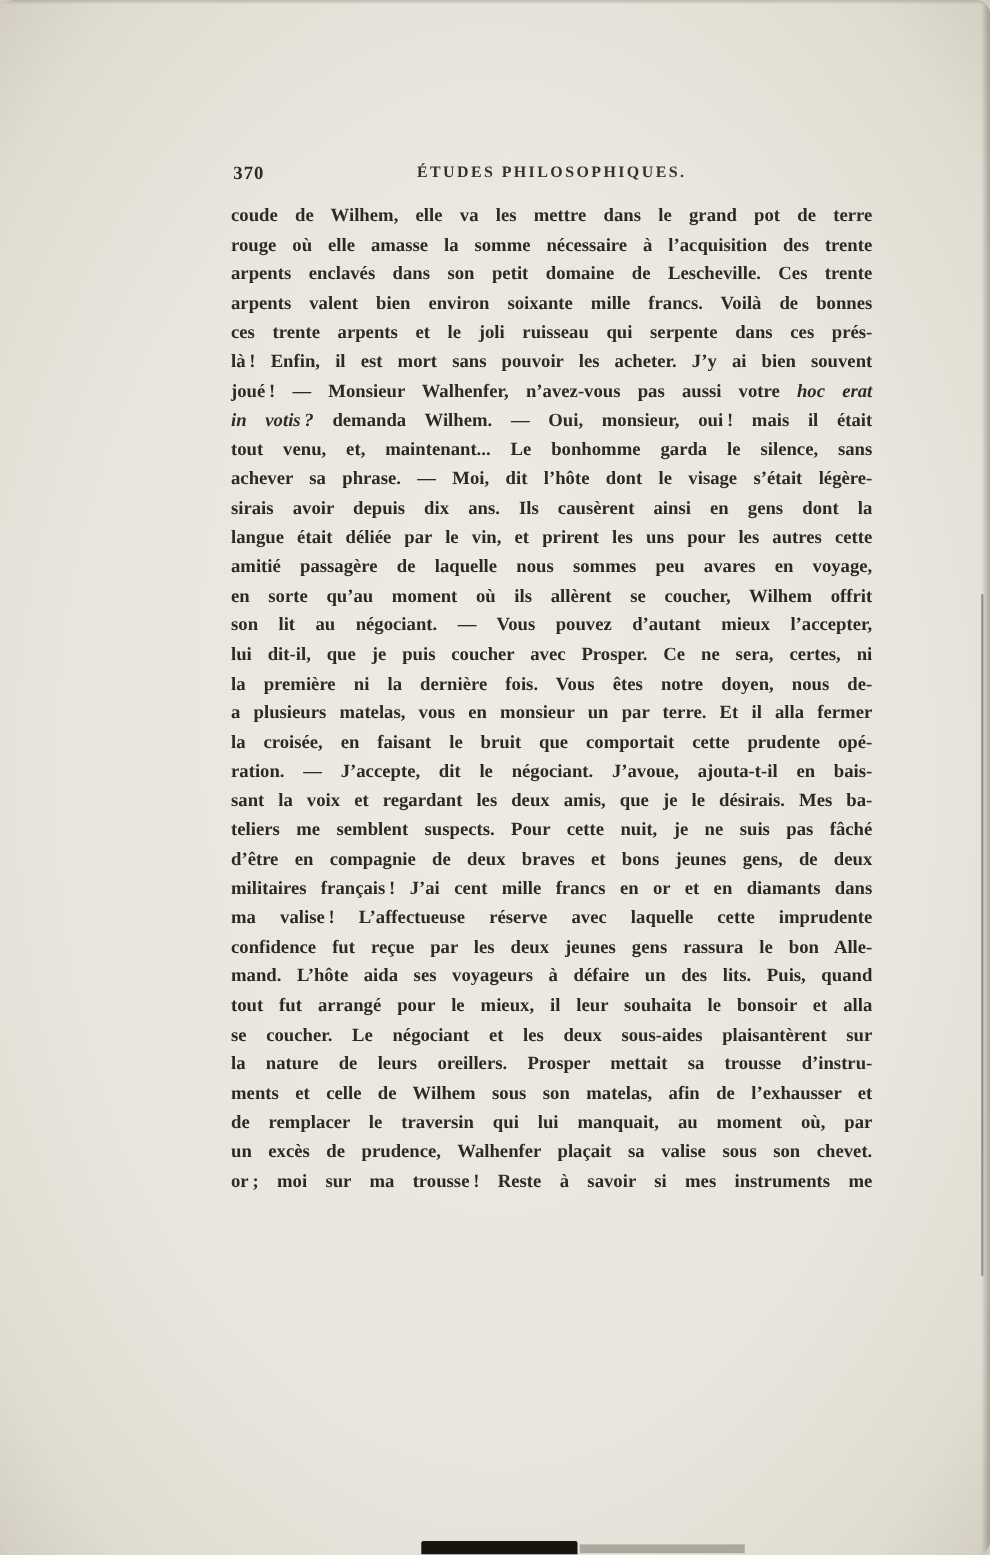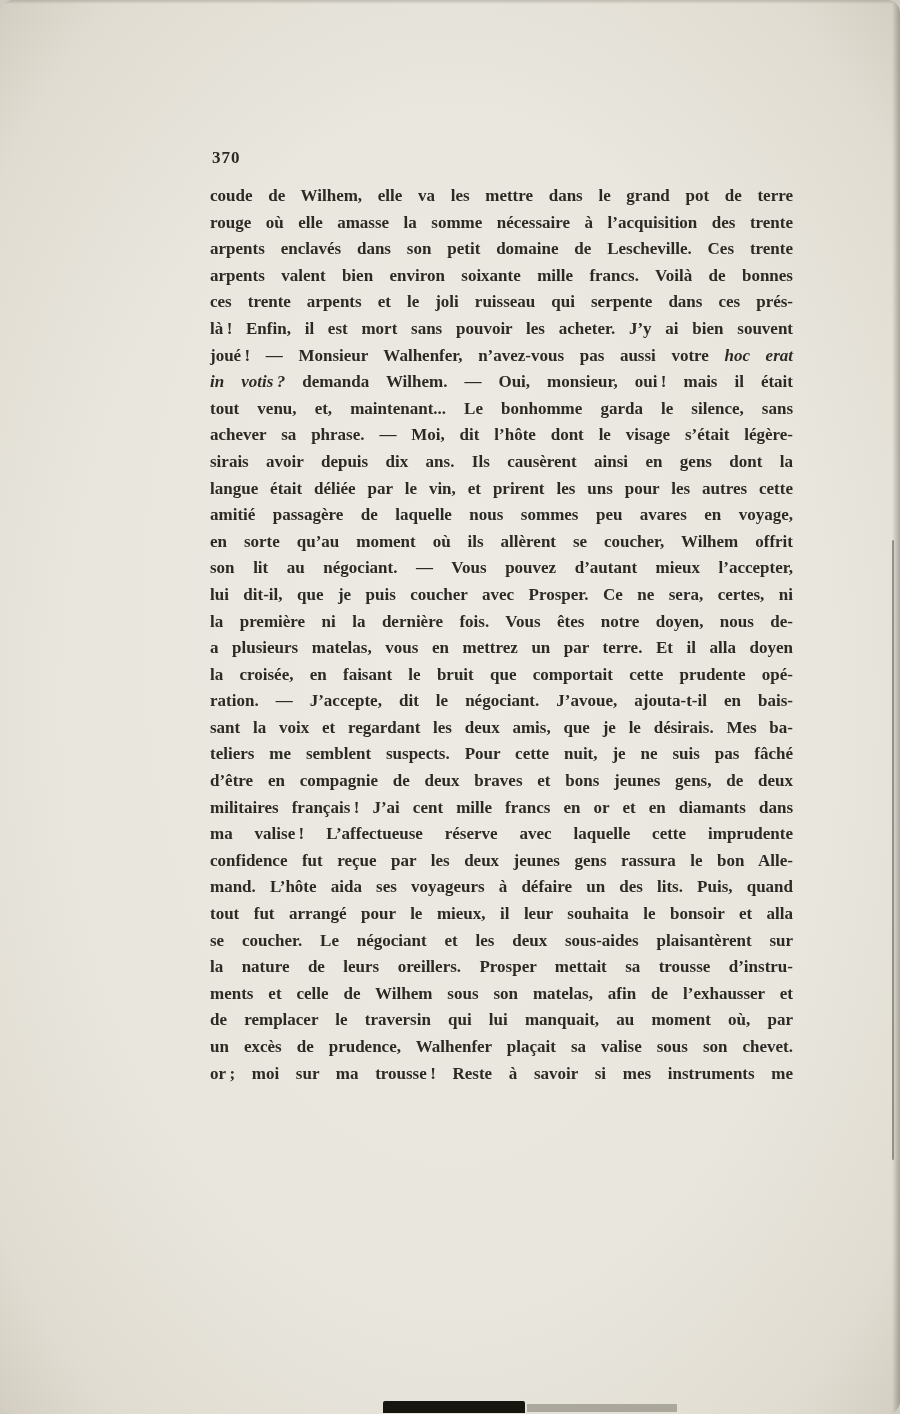--- a/index.html
+++ b/index.html
@@ -67,41 +67,42 @@
     background:linear-gradient(to bottom, rgba(120,116,106,0.35), rgba(120,116,106,0));
   }
 </style>
 </head>
 <body>
 
 <div class="page">
 
   <div class="header">
     <span class="page-number">370</span>
+    <span class="running-head">ÉTUDES PHILOSOPHIQUES.</span>
   </div>
 
   <div class="body-text">
       <div class="textline"><span>coude de Wilhem, elle va les mettre dans le grand pot de terre</span></div>
       <div class="textline"><span>rouge où elle amasse la somme nécessaire à l’acquisition des trente</span></div>
       <div class="textline"><span>arpents enclavés dans son petit domaine de Lescheville. Ces trente</span></div>
       <div class="textline"><span>arpents valent bien environ soixante mille francs. Voilà de bonnes</span></div>
       <div class="textline"><span>ces trente arpents et le joli ruisseau qui serpente dans ces prés-</span></div>
       <div class="textline"><span>là ! Enfin, il est mort sans pouvoir les acheter. J’y ai bien souvent</span></div>
       <div class="textline"><span>joué ! — Monsieur Walhenfer, n’avez-vous pas aussi votre </span><em>hoc erat</em></div>
       <div class="textline"><em>in votis ?</em><span> demanda Wilhem. — Oui, monsieur, oui ! mais il était</span></div>
       <div class="textline"><span>tout venu, et, maintenant... Le bonhomme garda le silence, sans</span></div>
       <div class="textline"><span>achever sa phrase. — Moi, dit l’hôte dont le visage s’était légère-</span></div>
       <div class="textline"><span>sirais avoir depuis dix ans. Ils causèrent ainsi en gens dont la</span></div>
       <div class="textline"><span>langue était déliée par le vin, et prirent les uns pour les autres cette</span></div>
       <div class="textline"><span>amitié passagère de laquelle nous sommes peu avares en voyage,</span></div>
       <div class="textline"><span>en sorte qu’au moment où ils allèrent se coucher, Wilhem offrit</span></div>
       <div class="textline"><span>son lit au négociant. — Vous pouvez d’autant mieux l’accepter,</span></div>
       <div class="textline"><span>lui dit-il, que je puis coucher avec Prosper. Ce ne sera, certes, ni</span></div>
       <div class="textline"><span>la première ni la dernière fois. Vous êtes notre doyen, nous de-</span></div>
-      <div class="textline"><span>a plusieurs matelas, vous en mettrez un par terre. Et il alla doyen</span></div>
+      <div class="textline"><span>a plusieurs matelas, vous en monsieur un par terre. Et il alla fermer</span></div>
       <div class="textline"><span>la croisée, en faisant le bruit que comportait cette prudente opé-</span></div>
       <div class="textline"><span>ration. — J’accepte, dit le négociant. J’avoue, ajouta-t-il en bais-</span></div>
       <div class="textline"><span>sant la voix et regardant les deux amis, que je le désirais. Mes ba-</span></div>
       <div class="textline"><span>teliers me semblent suspects. Pour cette nuit, je ne suis pas fâché</span></div>
       <div class="textline"><span>d’être en compagnie de deux braves et bons jeunes gens, de deux</span></div>
       <div class="textline"><span>militaires français ! J’ai cent mille francs en or et en diamants dans</span></div>
       <div class="textline"><span>ma valise ! L’affectueuse réserve avec laquelle cette imprudente</span></div>
       <div class="textline"><span>confidence fut reçue par les deux jeunes gens rassura le bon Alle-</span></div>
       <div class="textline"><span>mand. L’hôte aida ses voyageurs à défaire un des lits. Puis, quand</span></div>
       <div class="textline"><span>tout fut arrangé pour le mieux, il leur souhaita le bonsoir et alla</span></div>

